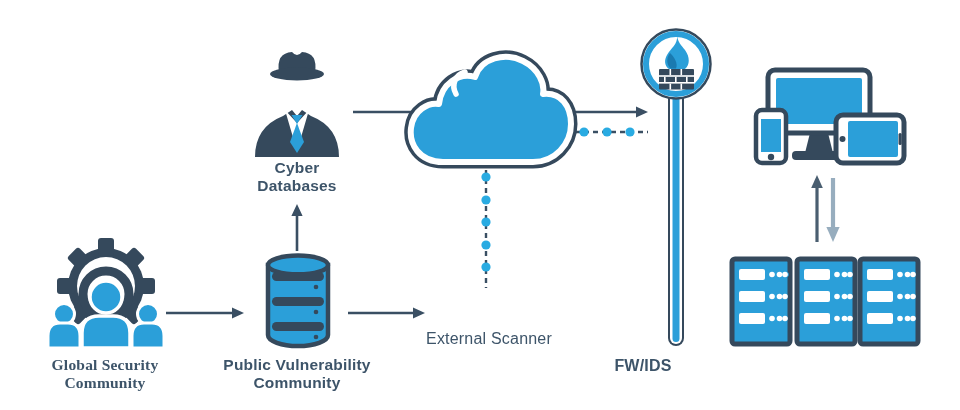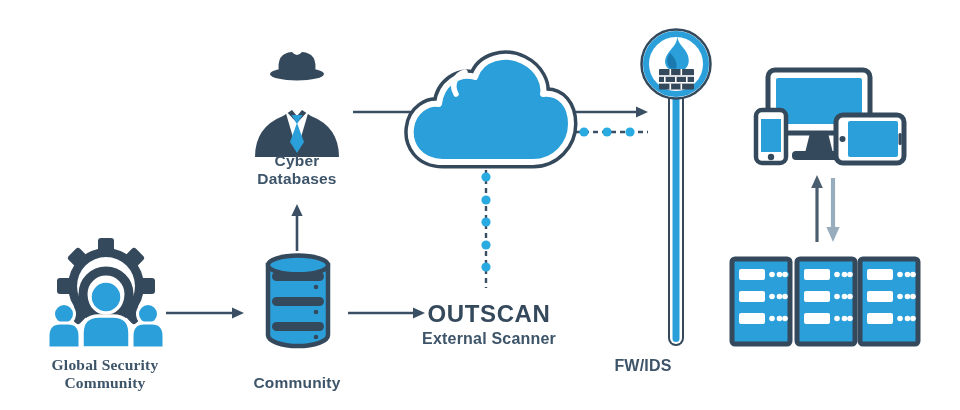--- a/index.html
+++ b/index.html
@@ -10,33 +10,33 @@
   .abs{position:absolute;}
   svg{display:block;overflow:visible;}
   .label{
     position:absolute;transform:translateX(-50%);
     color:#3D5469;font-weight:bold;font-size:15.5px;line-height:1.16;
     text-align:center;letter-spacing:.2px;white-space:nowrap;
   }
   .label-big{position:absolute;transform:translateX(-50%);color:#35495C;
     font-weight:bold;font-size:24px;letter-spacing:.6px;text-align:center;white-space:nowrap;}
   .label-sub{position:absolute;transform:translateX(-50%);color:#3D5469;
-    font-weight:bold;font-size:16px;letter-spacing:.2px;text-align:center;white-space:nowrap;}
+    font-weight:normal;font-size:16px;letter-spacing:.2px;text-align:center;white-space:nowrap;}
   
   #arrows{left:0;top:0;}
   #icon-community{left:44px;top:236px;}
   #icon-database{left:263px;top:254px;}
   #icon-criminal{left:247px;top:44px;}
   #icon-cloud{left:405px;top:50px;}
   #icon-firewall{left:640px;top:28px;}
   #icon-devices{left:748px;top:62px;}
   #icon-servers{left:728px;top:255px;}
   #lbl-community{left:105px;top:356px;font-family:Liberation Serif, serif;}
   #lbl-database{left:297px;top:356px;}
-  #lbl-criminal{left:297px;top:152px;}
+  #lbl-criminal{left:297px;top:159px;}
   #lbl-outscan{left:489px;top:300px;}
   #lbl-external{left:489px;top:330px;}
   #lbl-fwids{left:643px;top:357px;font-size:16px;}
   #lbl-internal{left:825px;top:357px;font-size:16.5px;}
 </style>
 </head>
 <body>
 
 <div class="canvas">
 
@@ -256,28 +256,27 @@
       </g>
     </g>
   </svg>
 
   <div id="lbl-community" class="label">
     <span>Global Security</span><br>
     <span>Community</span>
   </div>
 
   <div id="lbl-database" class="label">
-    <br>
+    <span>Public Vulnerability</span><br>
     <span>Community</span>
   </div>
 
   <div id="lbl-criminal" class="label">
     <span>Cyber</span><br>
     <span>Databases</span>
   </div>
 
-  <div id="lbl-outscan" class="label-big">OUTSCAN</div>
   <div id="lbl-external" class="label-sub">External Scanner</div>
 
   <div id="lbl-fwids" class="label">FW/IDS</div>
 
 
 </div>
 
 </body></html>

